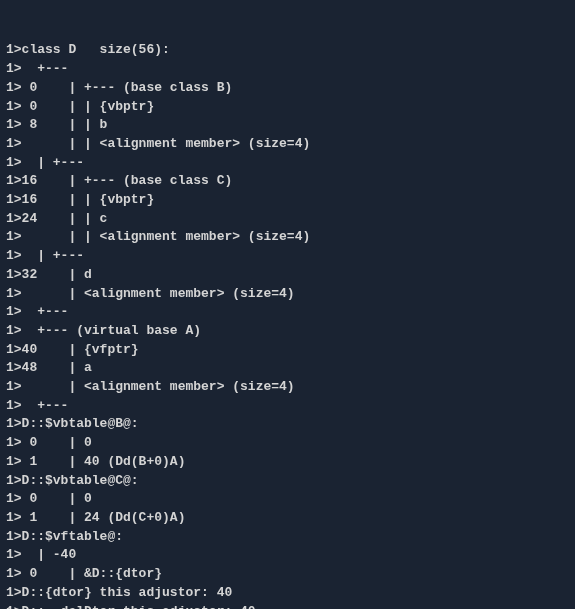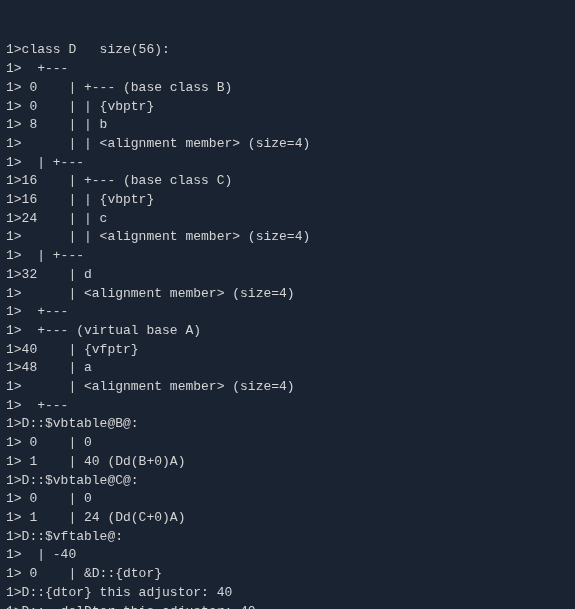--- a/index.html
+++ b/index.html
@@ -14,20 +14,21 @@
     font-family: "Consolas", "Courier New", monospace;
     font-size: 13px;
     line-height: 18.7px;
     color: #d4d4d4;
     padding: 4px 0 0 6px;
     white-space: pre;
     position: relative;
   }
   .line {
     display: block;
+    font-weight: bold;
   }
 </style>
 </head>
 <body>
 
 <div class="terminal">
   <div id="lines-container"><span class="line">1&gt;class D   size(56):</span><span class="line">1&gt;  +---</span><span class="line">1&gt; 0    | +--- (base class B)</span><span class="line">1&gt; 0    | | {vbptr}</span><span class="line">1&gt; 8    | | b</span><span class="line">1&gt;      | | &lt;alignment member&gt; (size=4)</span><span class="line">1&gt;  | +---</span><span class="line">1&gt;16    | +--- (base class C)</span><span class="line">1&gt;16    | | {vbptr}</span><span class="line">1&gt;24    | | c</span><span class="line">1&gt;      | | &lt;alignment member&gt; (size=4)</span><span class="line">1&gt;  | +---</span><span class="line">1&gt;32    | d</span><span class="line">1&gt;      | &lt;alignment member&gt; (size=4)</span><span class="line">1&gt;  +---</span><span class="line">1&gt;  +--- (virtual base A)</span><span class="line">1&gt;40    | {vfptr}</span><span class="line">1&gt;48    | a</span><span class="line">1&gt;      | &lt;alignment member&gt; (size=4)</span><span class="line">1&gt;  +---</span><span class="line">1&gt;D::$vbtable@B@:</span><span class="line">1&gt; 0    | 0</span><span class="line">1&gt; 1    | 40 (Dd(B+0)A)</span><span class="line">1&gt;D::$vbtable@C@:</span><span class="line">1&gt; 0    | 0</span><span class="line">1&gt; 1    | 24 (Dd(C+0)A)</span><span class="line">1&gt;D::$vftable@:</span><span class="line">1&gt;  | -40</span><span class="line">1&gt; 0    | &amp;D::{dtor}</span><span class="line">1&gt;D::{dtor} this adjustor: 40</span><span class="line">1&gt;D::__delDtor this adjustor: 40</span></div>
   
 </div>
 

